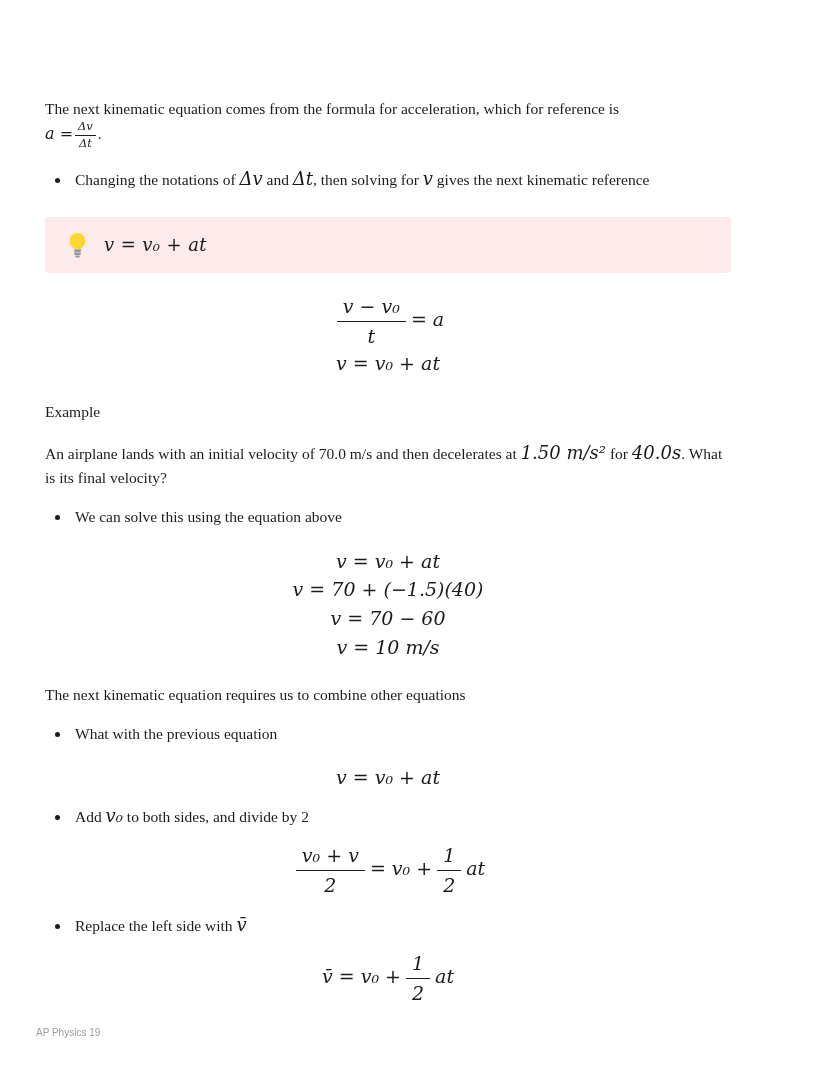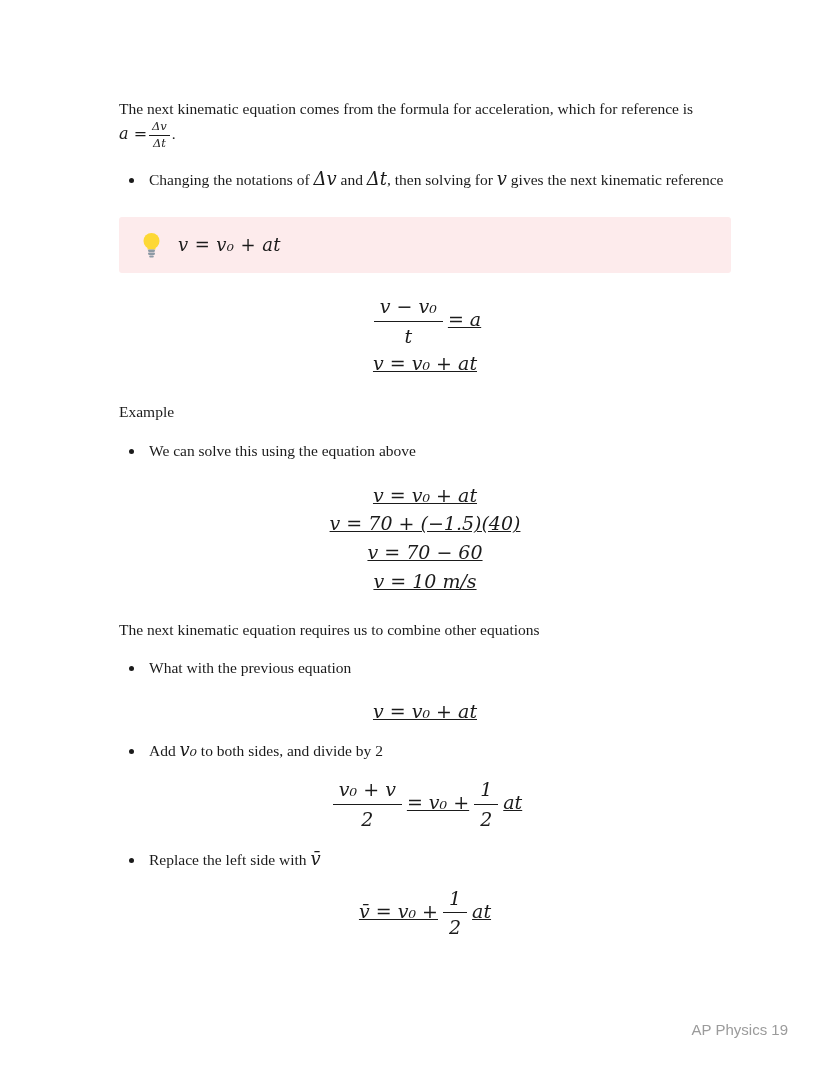--- a/index.html
+++ b/index.html
@@ -5,33 +5,32 @@
   html, body { margin: 0; padding: 0; }
   body {
     width: 828px;
     height: 1071px;
     background: #ffffff;
     position: relative;
     overflow: hidden;
     font-family: "Liberation Serif", serif;
     color: #1b1b1b;
   }
-  .page { padding: 97px 97px 0 119px; }
+  .page { padding: 97px 97px 0 45px; }
 
   .txt { font-size: 15.5px; line-height: 1.5; }
 
   
   .mi  { font-family: "DejaVu Serif", "DejaVu Sans", serif; font-style: italic; font-size: 18px; }
   .ilead { font-family: "DejaVu Serif", "DejaVu Sans", serif; font-style: italic; font-size: 16px; }
   .disp {
     font-family: "DejaVu Serif", "DejaVu Sans", serif;
     font-style: italic;
     font-size: 19px;
     text-align: center;
-    text-decoration: underline;
   }
   .mline { margin: 4px 0; line-height: 1.3; }
 
   .frac {
     display: inline-flex;
     flex-direction: column;
     align-items: center;
     vertical-align: middle;
     margin: 0 5px;
     line-height: 1.2;
@@ -69,23 +68,23 @@
   .mt20 { margin-top: 20px; }
   .mt24 { margin-top: 24px; }
   .mt26 { margin-top: 24px; }
 
   .footer {
     position: absolute;
     left: 36px;
     right: 40px;
     bottom: 33px;
     display: flex;
-    justify-content: flex-end;
+    justify-content: flex-start;
     font-family: "Liberation Sans", sans-serif;
-    font-size: 15px;
+    font-size: 10px;
     color: var(--footer-color, #9b9b9b);
   }
 </style>
 </head>
 <body>
 
 <div class="page">
 
   <div class="txt">
     <div>The next kinematic equation comes from the formula for acceleration, which for reference is</div>
@@ -119,20 +118,21 @@
       <span class="frac">
           <span class="fnum">v − v₀</span>
           <span class="fden">t</span>
         </span><span>= a</span>
     </div>
     <div class="mline">v = v₀ + at</div>
   </div>
 
   <p class="txt mt26">Example</p>
 
+  <p class="txt mt12"><span>An airplane lands with an initial velocity of 70.0 m/s and then decelerates at </span><span class="mi">1.50 m/s²</span><span> for </span><span class="mi">40.0s</span><span>. What is its final velocity?</span></p>
 
   <ul class="bullets mt16">
     <li>We can solve this using the equation above</li>
   </ul>
 
   <div class="disp mt20">
     <div class="mline">v = v₀ + at</div>
     <div class="mline">v = 70 + (−1.5)(40)</div>
     <div class="mline">v = 70 − 60</div>
     <div class="mline">v = 10 m/s</div>

